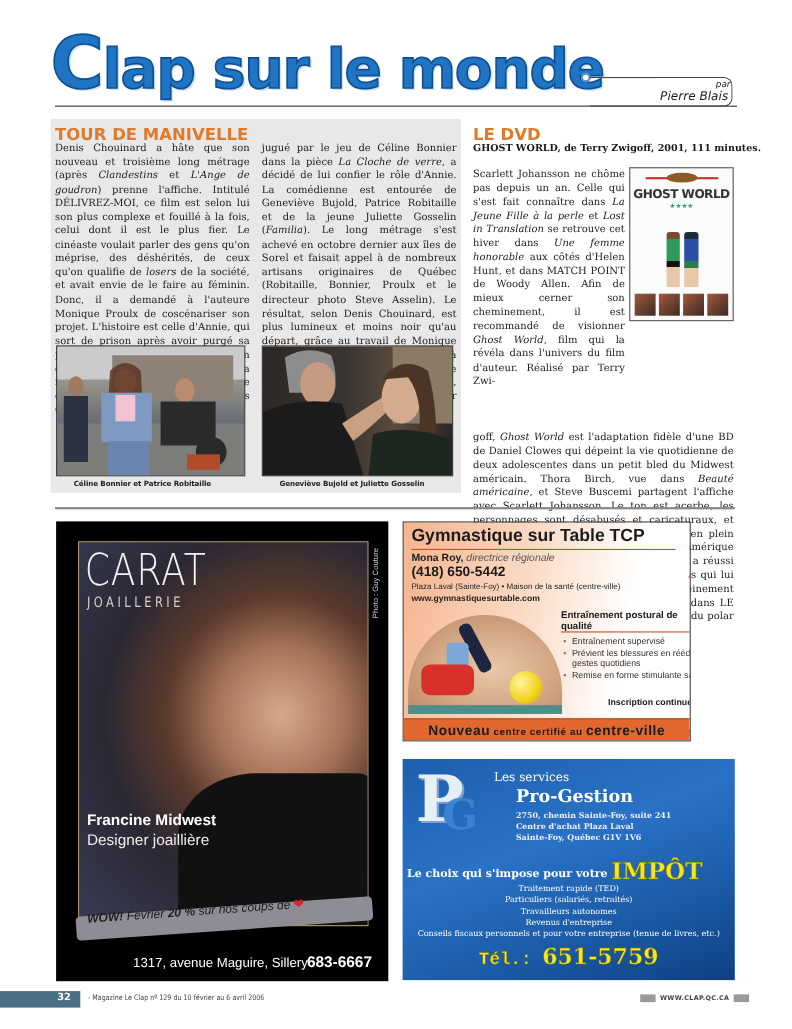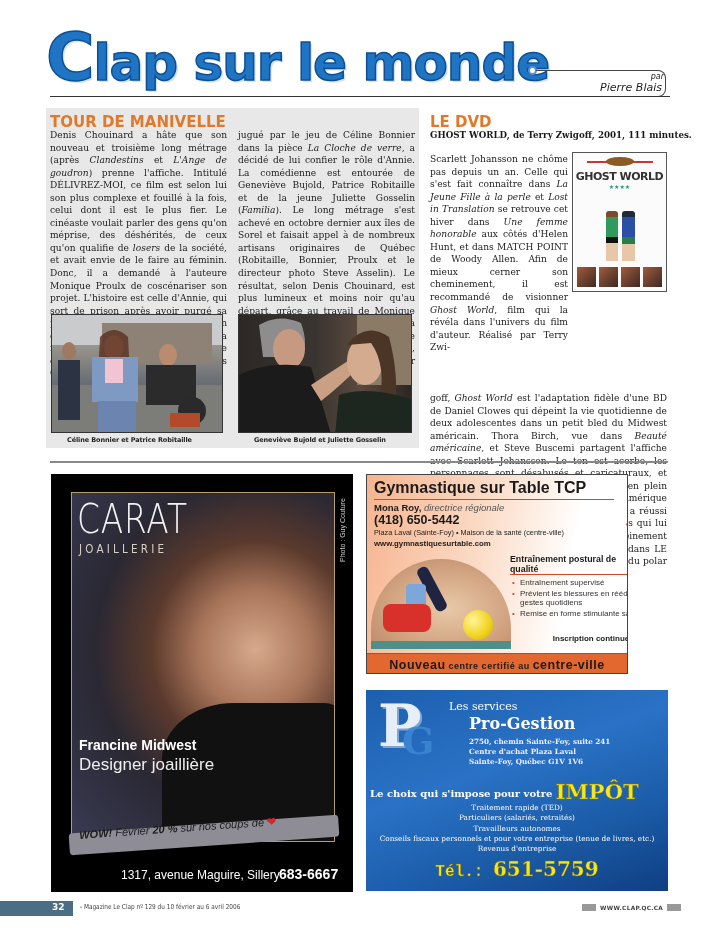--- a/index.html
+++ b/index.html
@@ -54,21 +54,21 @@
   .mid-rule { position: absolute; left: 50px; top: 461px; width: 618px; height: 1.5px; background: #888; }
 
   
   .carat-ad { position: absolute; left: 51px; top: 474px; width: 302px; height: 418px; background: #000; }
   .carat-photo { position: absolute; left: 20px; top: 18px; width: 264px; height: 350px; border: 1px solid #b59e6a; background: radial-gradient(ellipse at 70% 45%, #d7a98b 0%, #a9755a 22%, #5b3a2d 40%, #2a2833 62%, #3a3b55 100%); overflow: hidden; }
   .carat-dark { position: absolute; left: 90px; top: 210px; width: 180px; height: 140px; background: #111; border-radius: 40% 10% 0 0; }
   .carat-name { position: absolute; left: 26px; top: 22px; font-family: "DejaVu Sans", sans-serif; font-weight: 300; font-size: 40px; color: #f2f2f2; letter-spacing: 1px; transform: scaleX(0.82); transform-origin: left; }
   .carat-sub { position: absolute; left: 28px; top: 67px; font-family: "DejaVu Sans", sans-serif; font-size: 13px; color: #d9d0c4; letter-spacing: 4px; transform: scaleX(0.8); transform-origin: left; }
   .carat-credit { position: absolute; left: 288px; top: 48px; font-family: "Liberation Sans", sans-serif; font-size: 7px; color: #ccc; transform: rotate(-90deg); transform-origin: left top; white-space: nowrap; top: 88px; }
   .carat-designer { position: absolute; left: 28px; top: 263px; font-family: "Liberation Sans", sans-serif; font-weight: bold; font-size: 14px; color: #fff; }
-  .carat-role { position: absolute; left: 28px; top: 281px; font-family: "Liberation Sans", sans-serif; font-size: 17px; color: #eee; text-align: center; }
+  .carat-role { position: absolute; left: 28px; top: 281px; font-family: "Liberation Sans", sans-serif; font-size: 14px; color: #eee; text-align: center; }
   .carat-ribbon { position: absolute; left: 18px; top: 350px; width: 270px; height: 22px; background: #8e8c95; transform: rotate(-4deg); border-radius: 4px; }
   .carat-wow { position: absolute; left: 28px; top: 348px; font-family: "Liberation Sans", sans-serif; font-weight: bold; font-style: italic; font-size: 11px; color: #1c1c1c; transform: rotate(-4deg); white-space: nowrap; }
   .carat-heart { color: #d8252f; font-style: normal; }
   .carat-address { position: absolute; left: 70px; top: 394px; font-family: "Liberation Sans", sans-serif; font-size: 12px; color: #fff; }
   .carat-phone { position: absolute; left: 228px; top: 392px; font-family: "Liberation Sans", sans-serif; font-weight: bold; font-size: 14px; color: #fff; }
 
   
   .tcp-ad { position: absolute; left: 366px; top: 474px; width: 262px; height: 200px; border: 1px solid #444; background: linear-gradient(100deg, #f6b48f 0%, #fbd9c3 40%, #fff 75%); overflow: hidden; }
   .tcp-title { position: absolute; left: 7px; top: 4px; font-family: "Liberation Sans", sans-serif; font-weight: bold; font-size: 16px; color: #1b1b1b; }
   .tcp-rule { position: absolute; left: 7px; top: 24px; width: 240px; height: 1px; background: #d04b24; }
@@ -240,22 +240,22 @@
   <div class="pg-addr">
     <div>2750, chemin Sainte-Foy, suite 241</div>
     <div>Centre d'achat Plaza Laval</div>
     <div>Sainte-Foy, Québec  G1V 1V6</div>
   </div>
   <div class="pg-tagline"><span>Le choix qui s'impose pour votre </span><span class="pg-impot">IMPÔT</span></div>
   <div class="pg-services">
     <div>Traitement rapide (TED)</div>
     <div>Particuliers (salariés, retraités)</div>
     <div>Travailleurs autonomes</div>
+    <div>Revenus d'entreprise</div>
     <div>Conseils fiscaux personnels et pour votre entreprise (tenue de livres, etc.)</div>
-    <div>Revenus d'entreprise</div>
   </div>
   <div class="pg-tel"><span class="lbl">Tél.: </span><span class="num">651-5759</span></div>
 </div>
 
 <div class="footer-bar"></div>
 <div class="footer-page">32</div>
 <div class="footer-mag">- Magazine Le Clap nº 129   du 10 février au 6 avril 2006</div>
 <div class="footer-web-wrap">
   <span class="footer-swatch"></span>
   <span class="footer-web">WWW.CLAP.QC.CA</span>

